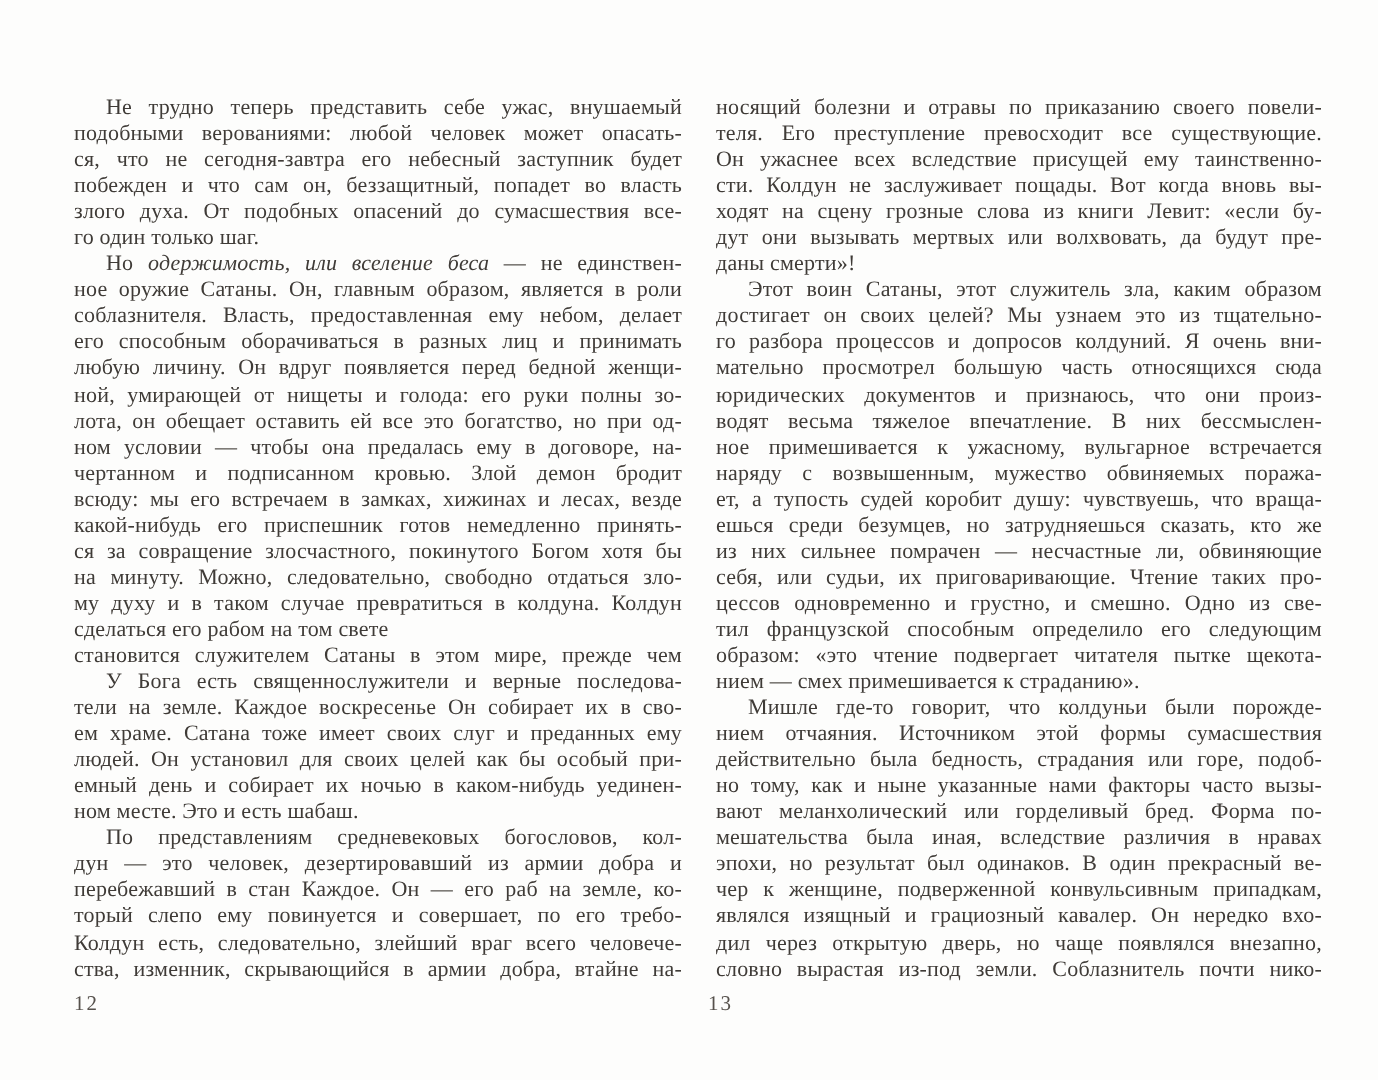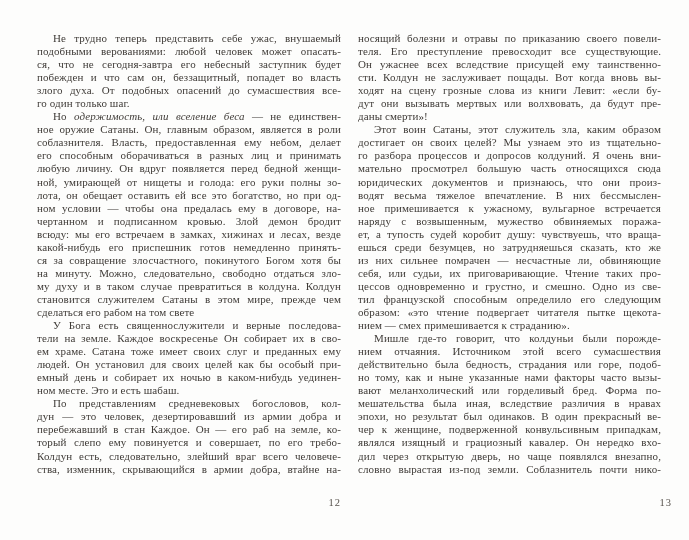--- a/index.html
+++ b/index.html
@@ -11,21 +11,21 @@
     position: relative;
     width: 689px;
     height: 540px;
     background: #fdfdfc;
     font-family: "Liberation Serif", "DejaVu Serif", serif;
     color: #3f3b37;
     overflow: hidden;
   }
   .text-col {
     position: absolute;
-    top: 32px;
+    top: 48px;
     font-size: 11px;
     letter-spacing: 0.1px;
   }
   .text-col.left  { left: 37px;  width: 304px; }
   .text-col.right { left: 358px; width: 303px; }
   .para { margin: 0; padding: 0; }
   .line {
     height: 13.06px;
     line-height: 13.06px;
     overflow: hidden;
@@ -36,25 +36,25 @@
   .line.lastline {
     text-align: center;
     text-align-last: left;
   }
   .line.indent { text-indent: 16px; }
   .page-num {
     position: absolute;
     top: 497px;
     font-size: 10.5px;
     color: #56514c;
-    text-align: right;
+    text-align: left;
     letter-spacing: 1px;
   }
   .page-num.left  { left: 37px;  width: 304px; }
-  .page-num.right { left: 369px; width: 303px; }
+  .page-num.right { left: 354px; width: 303px; }
 </style>
 </head>
 <body>
 
 <div class="book-spread">
   <div class="text-col left" id="col-left">
       <div class="para">
         <div class="line indent">Не трудно теперь представить себе ужас, внушаемый</div>
         <div class="line">подобными верованиями: любой человек может опасать-</div>
         <div class="line">ся, что не сегодня-завтра его небесный заступник будет</div>
@@ -70,22 +70,22 @@
         <div class="line">любую личину. Он вдруг появляется перед бедной женщи-</div>
         <div class="line">ной, умирающей от нищеты и голода: его руки полны зо-</div>
         <div class="line">лота, он обещает оставить ей все это богатство, но при од-</div>
         <div class="line">ном условии — чтобы она предалась ему в договоре, на-</div>
         <div class="line">чертанном и подписанном кровью. Злой демон бродит</div>
         <div class="line">всюду: мы его встречаем в замках, хижинах и лесах, везде</div>
         <div class="line">какой-нибудь его приспешник готов немедленно принять-</div>
         <div class="line">ся за совращение злосчастного, покинутого Богом хотя бы</div>
         <div class="line">на минуту. Можно, следовательно, свободно отдаться зло-</div>
         <div class="line">му духу и в таком случае превратиться в колдуна. Колдун</div>
+        <div class="line lastline">сделаться его рабом на том свете</div>
         <div class="line">становится служителем Сатаны в этом мире, прежде чем</div>
-        <div class="line lastline">сделаться его рабом на том свете</div>
       </div>
       <div class="para">
         <div class="line indent">У Бога есть священнослужители и верные последова-</div>
         <div class="line">тели на земле. Каждое воскресенье Он собирает их в сво-</div>
         <div class="line">ем храме. Сатана тоже имеет своих слуг и преданных ему</div>
         <div class="line">людей. Он установил для своих целей как бы особый при-</div>
         <div class="line">емный день и собирает их ночью в каком-нибудь уединен-</div>
         <div class="line lastline">ном месте. Это и есть шабаш.</div>
       </div>
       <div class="para">
@@ -120,21 +120,21 @@
         <div class="line">ешься среди безумцев, но затрудняешься сказать, кто же</div>
         <div class="line">из них сильнее помрачен — несчастные ли, обвиняющие</div>
         <div class="line">себя, или судьи, их приговаривающие. Чтение таких про-</div>
         <div class="line">цессов одновременно и грустно, и смешно. Одно из све-</div>
         <div class="line">тил французской способным определило его следующим</div>
         <div class="line">образом: «это чтение подвергает читателя пытке щекота-</div>
         <div class="line lastline">нием — смех примешивается к страданию».</div>
       </div>
       <div class="para">
         <div class="line indent">Мишле где-то говорит, что колдуньи были порожде-</div>
-        <div class="line">нием отчаяния. Источником этой всего сумасшествия</div>
+        <div class="line">нием отчаяния. Источником этой формы сумасшествия</div>
         <div class="line">действительно была бедность, страдания или горе, подоб-</div>
         <div class="line">но тому, как и ныне указанные нами факторы часто вызы-</div>
         <div class="line">вают меланхолический или горделивый бред. Форма по-</div>
         <div class="line">мешательства была иная, вследствие различия в нравах</div>
         <div class="line">эпохи, но результат был одинаков. В один прекрасный ве-</div>
         <div class="line">чер к женщине, подверженной конвульсивным припадкам,</div>
         <div class="line">являлся изящный и грациозный кавалер. Он нередко вхо-</div>
         <div class="line">дил через открытую дверь, но чаще появлялся внезапно,</div>
         <div class="line">словно вырастая из-под земли. Соблазнитель почти нико-</div>
       </div>

